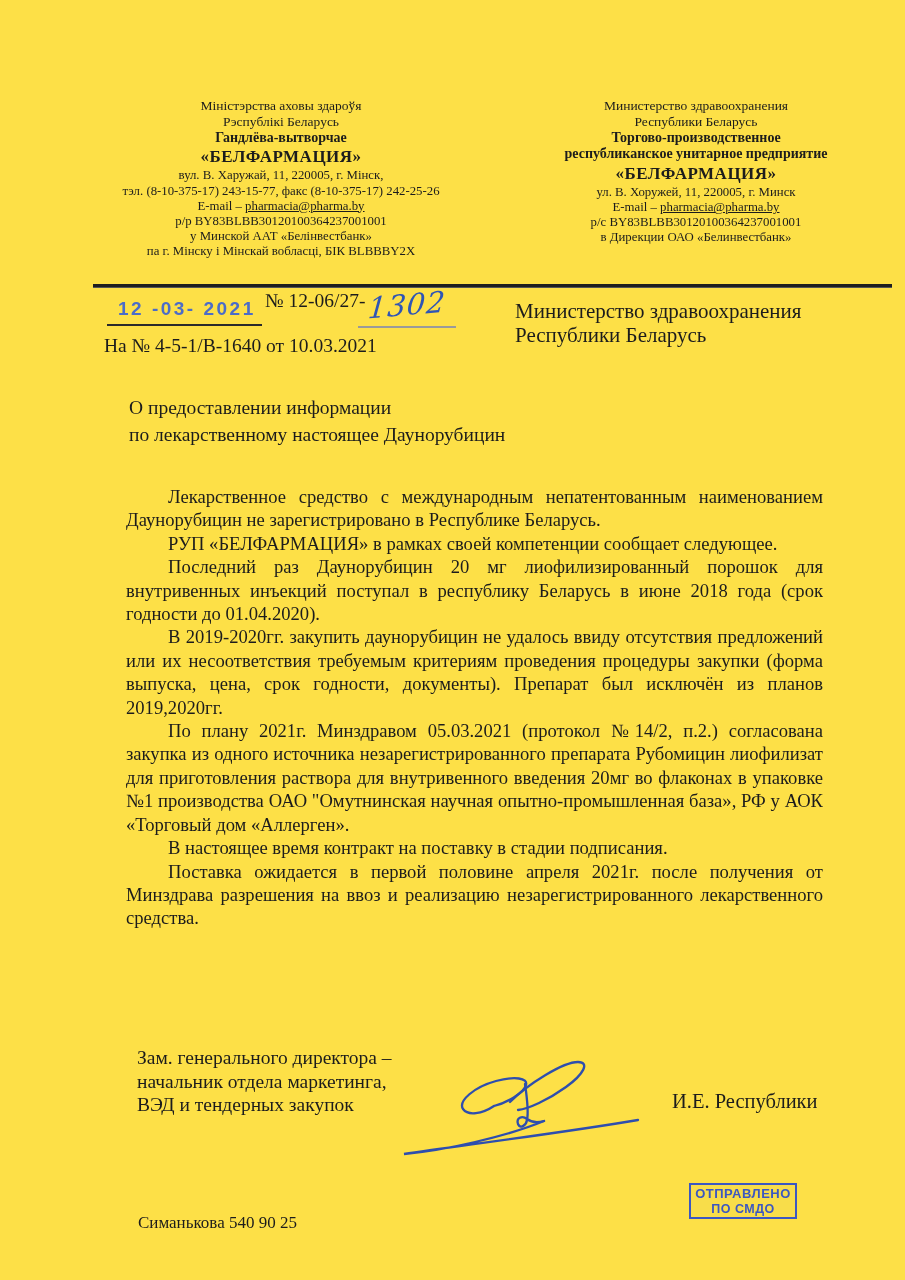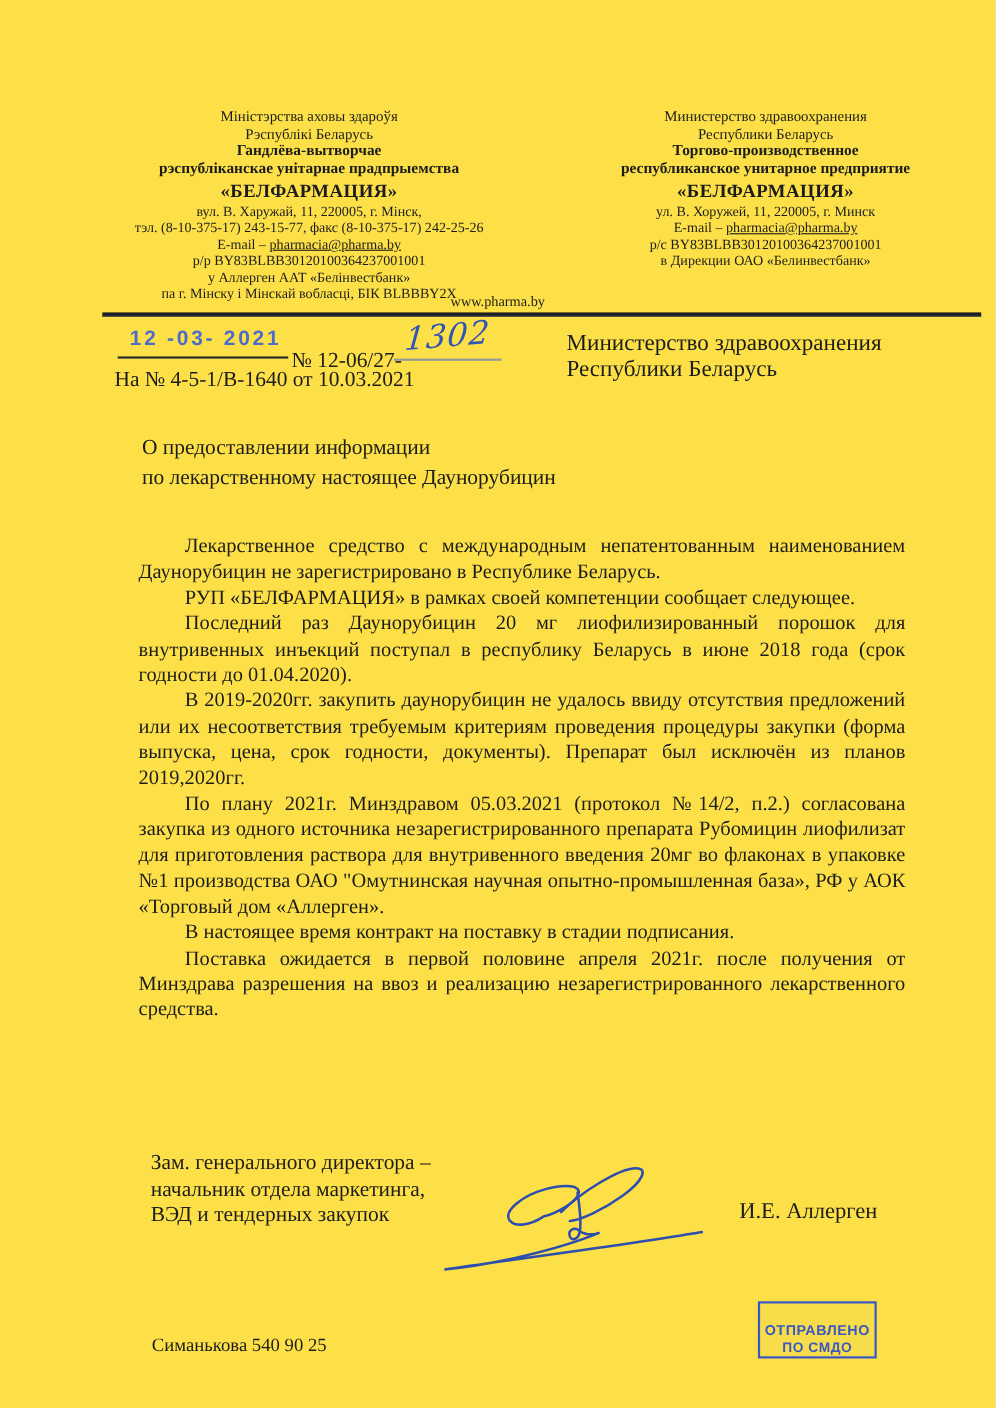--- a/index.html
+++ b/index.html
@@ -23,21 +23,21 @@
   .lh-email-link{text-decoration:underline;}
   .website{position:absolute;top:266px;left:0;width:100%;text-align:center;font-size:13px;}
   .rule{position:absolute;top:284px;left:93px;width:799px;height:3px;background:#1e1e1e;border-bottom:1px solid #555;}
   
   .date-stamp{
     position:absolute;left:118px;top:298px;
     font-family:"Liberation Sans",sans-serif;font-weight:bold;
     font-size:19px;letter-spacing:2.5px;color:#4b6cc8;
   }
   .date-underline{position:absolute;left:107px;top:324px;width:155px;height:2px;background:#2a2a2a;}
-  .ref-number{position:absolute;left:265px;top:318px;font-size:19.5px;}
+  .ref-number{position:absolute;left:265px;top:290px;font-size:19.5px;}
   .ref-handwritten{
     position:absolute;left:368px;top:288px;
     font-family:"DejaVu Serif",serif;font-style:italic;
     font-size:29px;color:#2f55b5;
     transform:rotate(-5deg) skewX(-10deg);letter-spacing:1px;
   }
   .ref-number-underline{position:absolute;left:358px;top:326px;width:98px;height:1.5px;background:#9a9a9a;}
   .ref-reply{position:absolute;left:104px;top:335px;font-size:19.5px;}
   .recipient{position:absolute;left:515px;top:299px;font-size:21px;line-height:24px;}
   
@@ -49,59 +49,57 @@
   }
   
   .sig-block{position:absolute;left:137px;top:1046px;font-size:19.5px;line-height:23.5px;}
   .sig-svg{position:absolute;left:398px;top:1054px;}
   .sig-name{position:absolute;left:672px;top:1090px;font-size:20.5px;}
   
   .smdo-stamp{
     position:absolute;left:689px;top:1183px;width:100px;
     border:2.5px solid #3b57c2;color:#3b57c2;
     font-family:"Liberation Sans",sans-serif;font-weight:bold;
-    text-align:center;padding:18px 2px 1px 2px;line-height:1.12;
+    text-align:center;padding:2px 2px 1px 2px;line-height:1.12;
     background:rgba(90,115,205,0.03);
   }
   .smdo-line1{font-size:13px;letter-spacing:.5px;}
   .smdo-line2{font-size:12.5px;letter-spacing:.5px;}
   .footer-contact{position:absolute;left:138px;top:1213px;font-size:17px;}
 </style>
 </head>
 <body>
 
 <div class="page">
 
   <div class="letterhead-col lh-left">
     <div class="lh-ministry">Міністэрства  аховы  здароўя</div>
     <div class="lh-ministry">Рэспублікі Беларусь</div>
     <div class="lh-org">Гандлёва-вытворчае</div>
-    <div class="lh-org">рэспубліканскае унітарнае прадпрыемства</div>
     <div class="lh-name">«БЕЛФАРМАЦИЯ»</div>
     <div class="lh-addr">вул. В. Харужай, 11, 220005, г. Мінск,</div>
     <div class="lh-addr">тэл. (8-10-375-17) 243-15-77, факс (8-10-375-17) 242-25-26</div>
     <div class="lh-addr"><span>E-mail – </span><span class="lh-email-link">pharmacia@pharma.by</span></div>
     <div class="lh-addr">р/р BY83BLBB30120100364237001001</div>
-    <div class="lh-addr">у Аллерген ААТ «Белінвестбанк»</div>
+    <div class="lh-addr">у Минской ААТ «Белінвестбанк»</div>
     <div class="lh-addr">па г. Мінску і Мінскай вобласці, БІК BLBBBY2X</div>
   </div>
 
   <div class="letterhead-col lh-right">
     <div class="lh-ministry">Министерство здравоохранения</div>
     <div class="lh-ministry">Республики Беларусь</div>
     <div class="lh-org">Торгово-производственное</div>
     <div class="lh-org">республиканское унитарное предприятие</div>
     <div class="lh-name">«БЕЛФАРМАЦИЯ»</div>
     <div class="lh-addr">ул. В. Хоружей, 11, 220005, г. Минск</div>
     <div class="lh-addr"><span>E-mail – </span><span class="lh-email-link">pharmacia@pharma.by</span></div>
     <div class="lh-addr">р/с BY83BLBB30120100364237001001</div>
     <div class="lh-addr">в Дирекции ОАО «Белинвестбанк»</div>
   </div>
 
-  <div class="website">www.pharma.by</div>
   <div class="rule"></div>
 
   <div class="date-stamp">12 -03- 2021</div>
   <div class="date-underline"></div>
   <div class="ref-number">№ 12-06/27-</div>
   <div class="ref-handwritten">1302</div>
   <div class="ref-number-underline"></div>
   <div class="ref-reply">На № 4-5-1/В-1640 от 10.03.2021</div>
 
   <div class="recipient">
@@ -136,21 +134,21 @@
       <path d="M96,52 C84,60 70,62 65,55 C60,47 76,33 98,27 C117,22 130,24 128,31 C126,39 108,49 96,52"></path>
 
       <path d="M112,48 C130,30 165,8 180,8 C192,8 186,20 168,33 C150,46 130,55 120,56"></path>
 
       <path d="M127,30 C129,44 131,57 129,66 C128,72 122,75 120,70 C118,64 124,61 129,65 C133,68 139,69 146,67"></path>
 
       <path d="M146,67 C110,82 45,97 6,100 C60,92 170,78 240,66"></path>
     </g>
   </svg>
 
-  <div class="sig-name">И.Е. Аллерген</div>
+  <div class="sig-name">И.Е. Республики</div>
 
   <div class="smdo-stamp">
     <div class="smdo-line1">ОТПРАВЛЕНО</div>
     <div class="smdo-line2">ПО СМДО</div>
   </div>
 
   <div class="footer-contact">Симанькова 540 90 25</div>
 
 </div>
 

